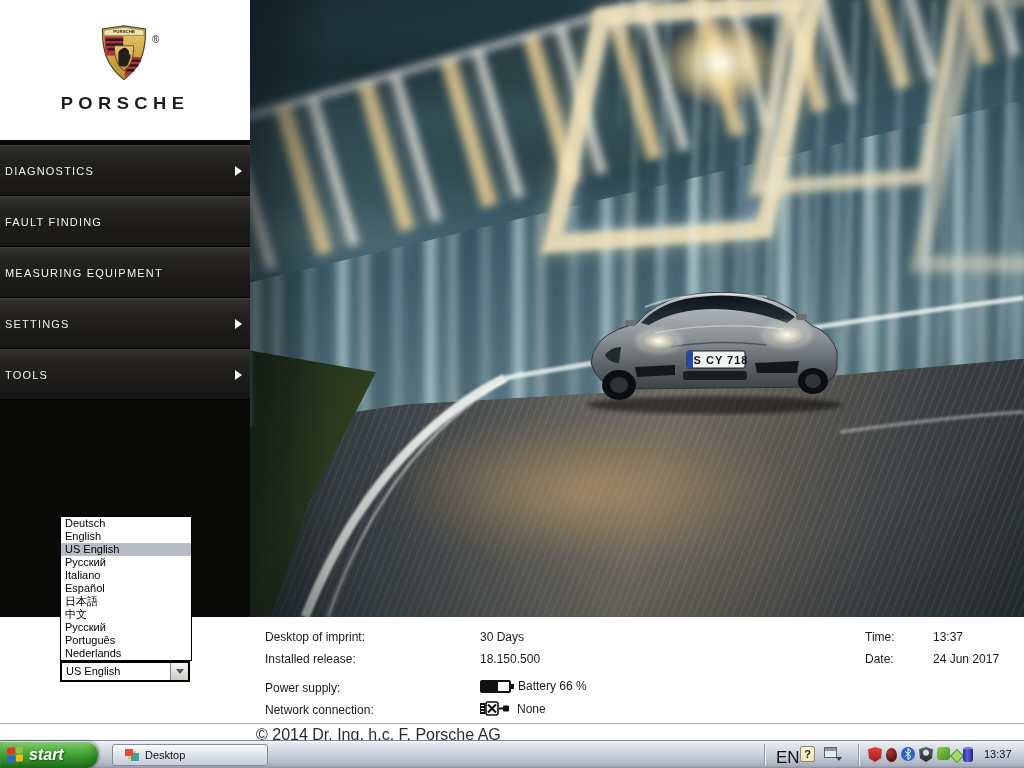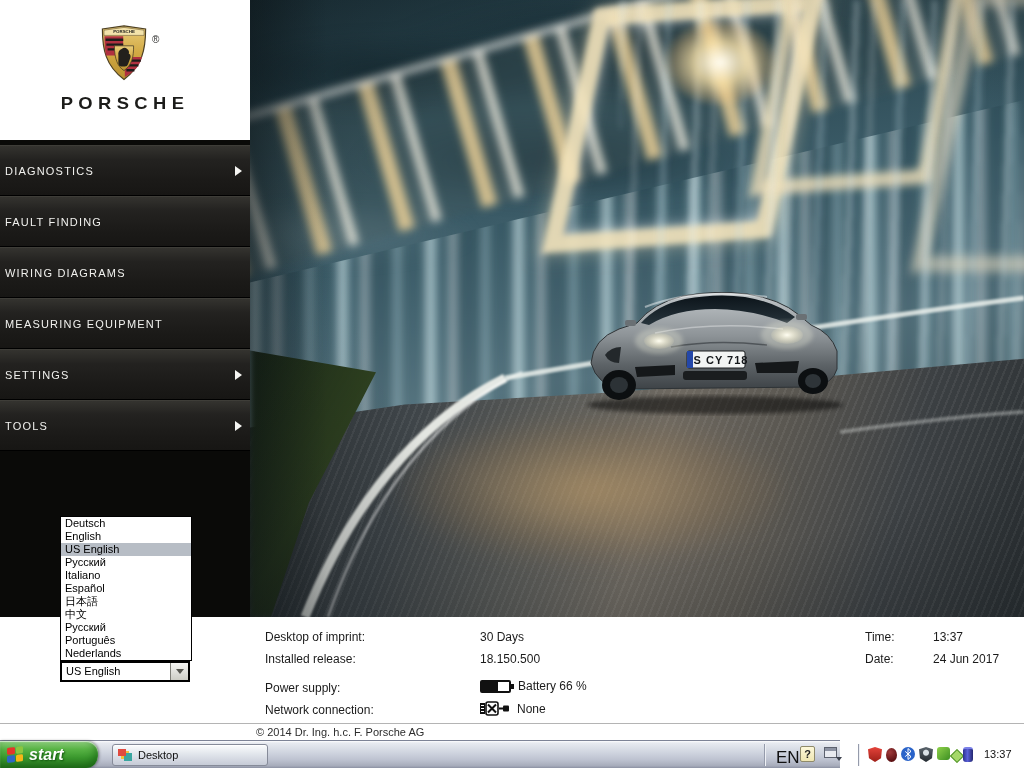--- a/index.html
+++ b/index.html
@@ -76,37 +76,37 @@
   .status-panel{position:absolute;left:0;top:617px;width:1024px;height:123px;background:#fff;overflow:hidden;z-index:2;}
   .sp-label{position:absolute;left:265px;font-size:12px;color:#1b1b1b;}
   .sp-value{position:absolute;left:480px;font-size:12px;color:#1b1b1b;display:flex;align-items:center;gap:7px;}
   .t-label{position:absolute;left:865px;font-size:12px;color:#1b1b1b;}
   .t-value{position:absolute;left:933px;font-size:12px;color:#1b1b1b;}
   .battery-icon{display:inline-block;position:relative;width:31px;height:13px;border:2px solid #111;border-radius:2px;box-sizing:border-box;}
   .battery-icon::before{content:"";position:absolute;left:0;top:0;bottom:0;width:60%;background:#111;}
   .battery-icon::after{content:"";position:absolute;right:-5px;top:2px;width:3px;height:5px;background:#111;}
   .net-icon{display:inline-block;width:30px;height:15px;}
   .sp-divider{position:absolute;left:0;top:106px;width:1024px;height:1px;background:#b4b4b4;}
-  .copyright{position:absolute;left:256px;top:109px;font-size:11px;color:#2c2c2c;}
-
-  
-  .taskbar{position:absolute;left:0;top:740px;width:840px;height:28px;z-index:30;
+  .copyright{position:absolute;left:256px;top:109px;font-size:16px;color:#2c2c2c;}
+
+  
+  .taskbar{position:absolute;left:0;top:740px;width:1024px;height:28px;z-index:30;
       background:linear-gradient(180deg,#fdfdfe 0,#e7eaf0 2px,#ced3de 45%,#bdc2d0 70%,#a7acbb 92%,#8b91a2 100%);
       border-top:1px solid #7d8396;box-sizing:border-box;}
   .start-btn{position:absolute;left:0;top:0;width:98px;height:27px;border-radius:0 12px 12px 0;cursor:pointer;
       background:linear-gradient(180deg,#92d182 0%,#58b345 30%,#3b9a2e 62%,#2e7d24 100%);
       box-shadow:inset 0 1px 1px rgba(255,255,255,.65),inset -3px -4px 8px rgba(0,70,0,.45),1px 0 3px rgba(0,0,0,.45);
       display:flex;align-items:center;gap:6px;padding-left:7px;box-sizing:border-box;
       color:#fff;font-style:italic;font-weight:bold;font-size:16px;text-shadow:1px 1px 2px rgba(0,60,0,.75);}
   .win-flag{width:16px;height:15px;display:grid;grid-template-columns:1fr 1fr;grid-template-rows:1fr 1fr;gap:1px;transform:skewY(-6deg);}
   .win-flag span{border-radius:1.5px;}
   .wf-r{background:#e3362b;} .wf-g{background:#8cc63f;} .wf-b{background:#2e67c6;} .wf-y{background:#f6b718;}
   .task-btn{position:absolute;left:112px;top:3px;width:156px;height:22px;border-radius:3px;border:1px solid #868b99;cursor:pointer;
       background:linear-gradient(180deg,#fbfcfd,#dfe3ea 50%,#c6cbd7);box-shadow:inset 0 1px 0 #fff;
-      display:flex;align-items:center;gap:6px;padding-left:5px;box-sizing:border-box;font-size:11px;color:#111;}
+      display:flex;align-items:center;gap:6px;padding-left:12px;box-sizing:border-box;font-size:11px;color:#111;}
   .desktop-icon{width:14px;height:12px;
       background:linear-gradient(#e04a3f,#e04a3f) 0 0/8px 7px no-repeat,
                  linear-gradient(#3aa6a0,#3aa6a0) 6px 4px/8px 8px no-repeat,
                  linear-gradient(#f2c23a,#f2c23a) 3px 2px/8px 8px no-repeat;}
   .tb-divider{position:absolute;top:3px;height:22px;width:1px;background:#959bab;box-shadow:1px 0 0 #eef0f5;}
   .lang-ind{position:absolute;left:776px;top:7px;font-size:17px;color:#111;cursor:pointer;}
   .help-icon{position:absolute;left:800px;top:5px;width:15px;height:16px;background:linear-gradient(#fdf8da,#efe6b2);
       border:1px solid #8f8a6a;border-radius:2px;box-sizing:border-box;text-align:center;line-height:14px;
       font-size:11px;font-weight:bold;color:#222;cursor:pointer;}
   .langbar-icon{position:absolute;left:824px;top:6px;width:11px;height:9px;border:1px solid #5c616e;background:#e8eaf0;cursor:pointer;}
@@ -151,23 +151,20 @@
     <div class="wordmark">PORSCHE</div>
   </div>
 
   <nav class="sidebar">
     <div class="menu-item">
       <span>DIAGNOSTICS</span>
       <span class="menu-arrow"></span>
     </div>
     <div class="menu-item">
       <span>FAULT FINDING</span>
-    </div>
-    <div class="menu-item">
-      <span>WIRING DIAGRAMS</span>
     </div>
     <div class="menu-item">
       <span>MEASURING EQUIPMENT</span>
     </div>
     <div class="menu-item">
       <span>SETTINGS</span>
       <span class="menu-arrow"></span>
     </div>
     <div class="menu-item">
       <span>TOOLS</span>

